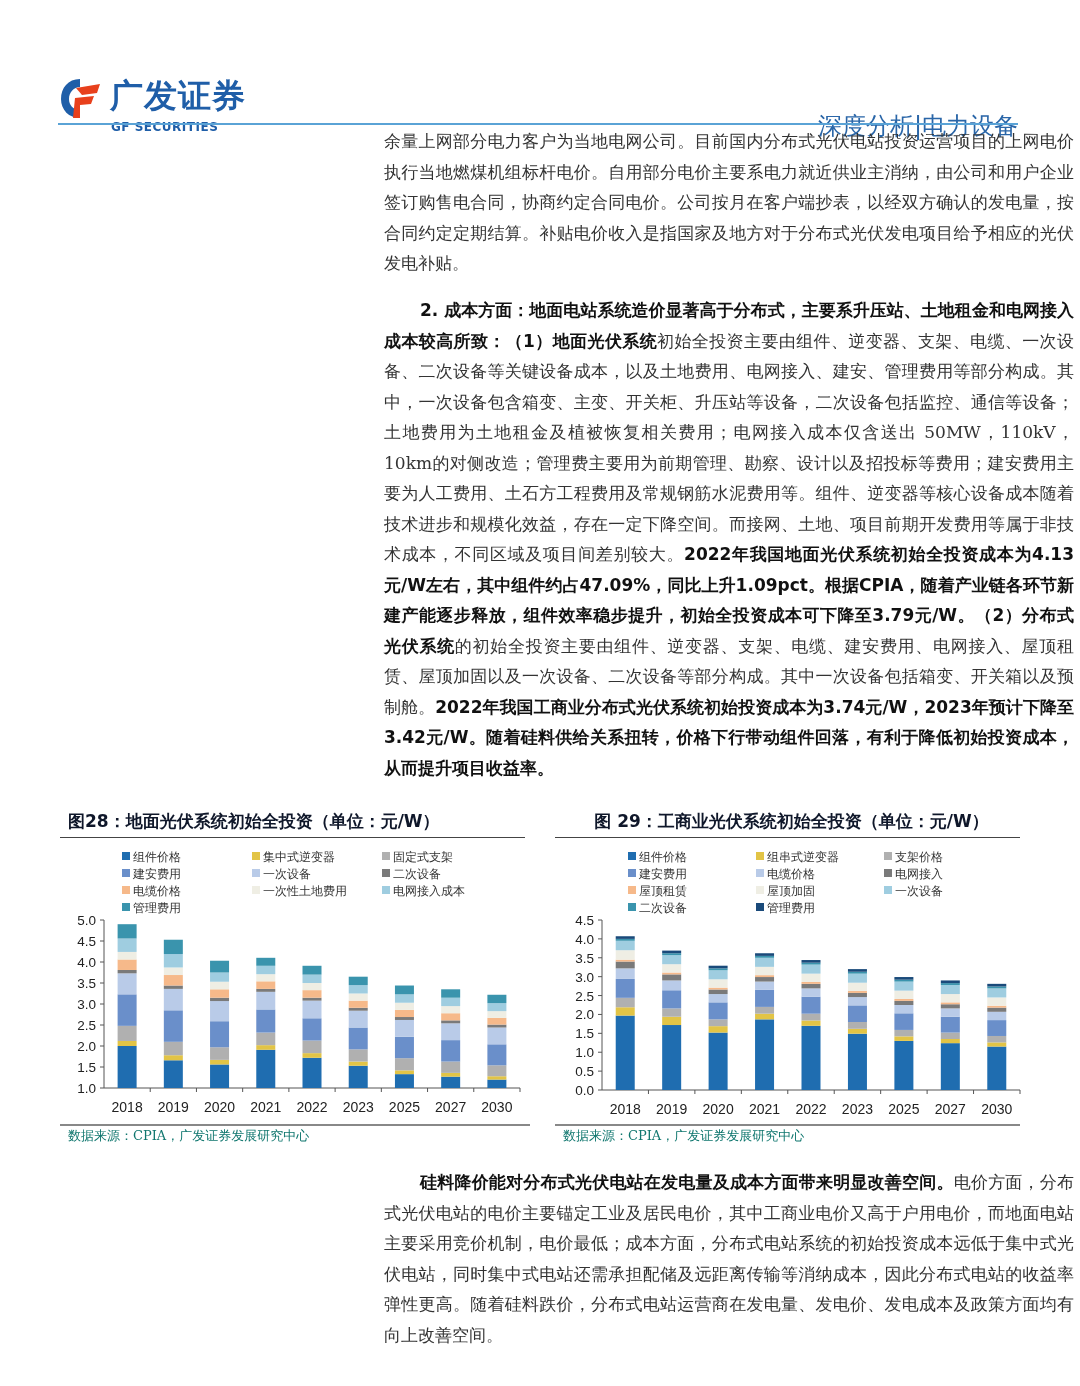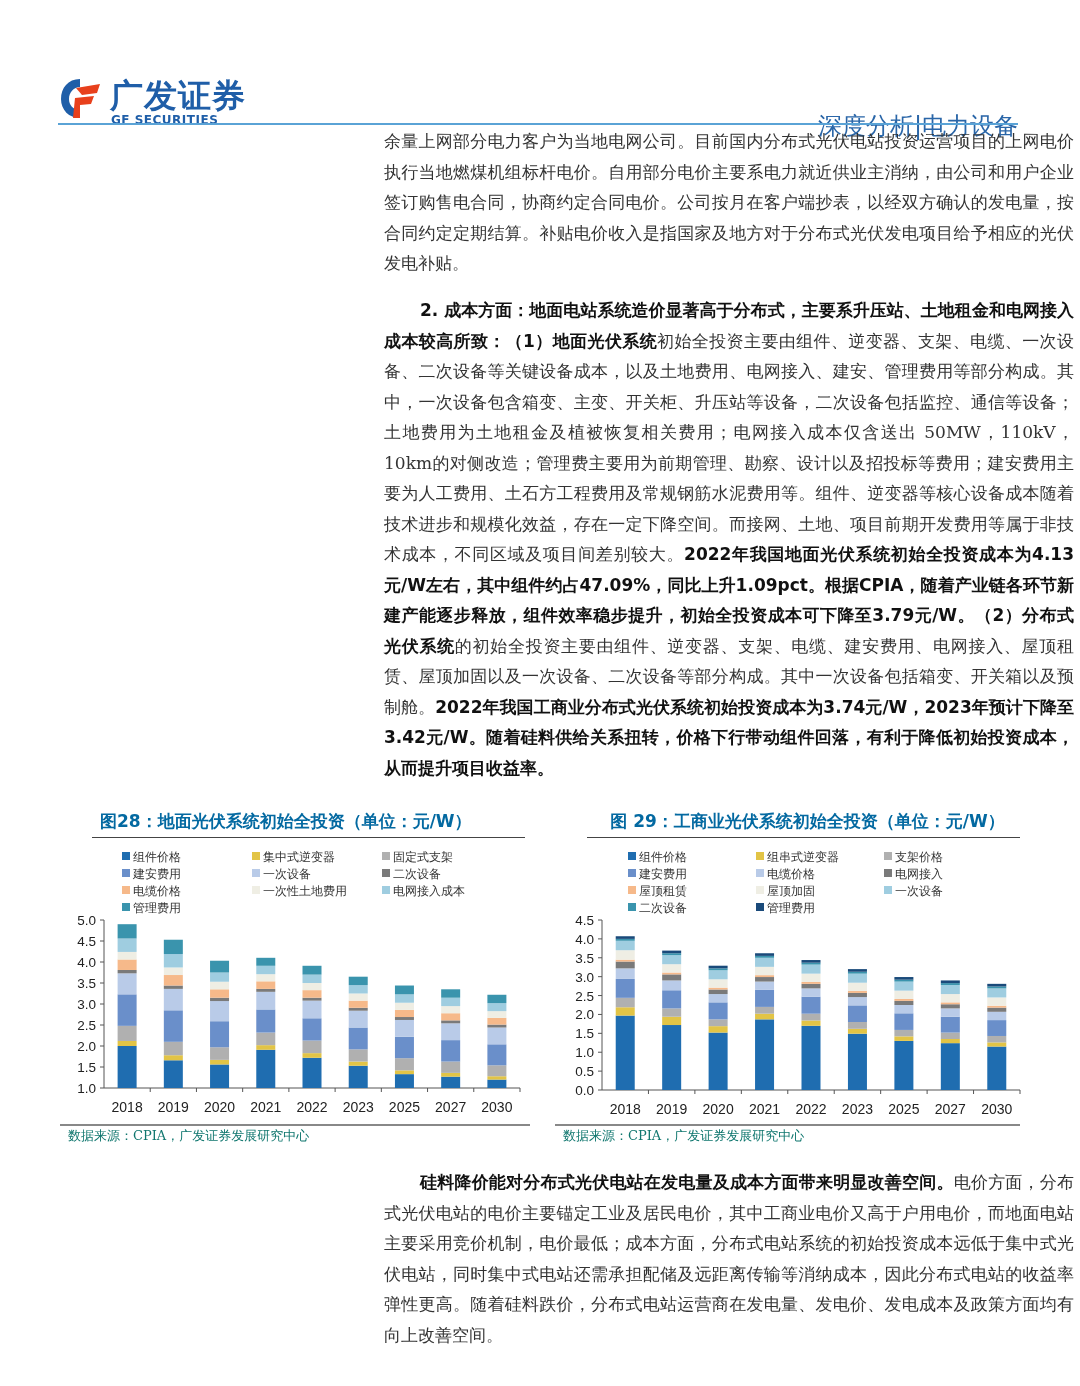--- a/index.html
+++ b/index.html
@@ -3,35 +3,35 @@
 <meta charset="utf-8">
 <style>
   html, body { margin: 0; padding: 0; background: #ffffff; }
   body { width: 1080px; height: 1386px; position: relative; overflow: hidden;
          font-family: "DejaVu Serif", "Liberation Serif", serif; color: #222; }
   .header { position: absolute; left: 0; top: 0; width: 1080px; height: 125px; }
   .logo { position: absolute; left: 58px; top: 74px; width: 170px; height: 48px; }
   .logo-mark { position: absolute; left: 0; top: 2px; width: 44px; height: 44px; }
   .logo-cn { position: absolute; left: 52px; top: 0px; font-family: "DejaVu Sans", sans-serif; font-weight: bold;
              font-size: 33px; color: #1f5ea8; letter-spacing: 1px; white-space: nowrap; }
-  .logo-en { position: absolute; left: 53px; top: 39px; font-family: "DejaVu Sans", sans-serif; font-weight: bold;
+  .logo-en { position: absolute; left: 53px; top: 46px; font-family: "DejaVu Sans", sans-serif; font-weight: bold;
              font-size: 12px; color: #1f5ea8; letter-spacing: 0.5px; white-space: nowrap; }
   .section-tag { position: absolute; right: 62px; top: 110px; font-family: "DejaVu Sans", sans-serif;
                  font-size: 24px; color: #2a66a8; white-space: nowrap; }
   .header-rule { position: absolute; left: 58px; top: 123px; width: 960px; height: 2px; background: #5aa3d6; }
 
   .body-text { position: absolute; left: 344px; width: 690px; font-size: 17px; line-height: 30.5px;
                text-align: justify; color: #333; margin-left: 40px; }
   .body-text p { margin: 0; }
   .indent { text-indent: 36px; }
   .bold { font-weight: bold; color: #111; font-family: "DejaVu Sans", sans-serif; }
 
   .fig { position: absolute; top: 806px; width: 465px; }
-  .fig-title { font-family: "DejaVu Sans", sans-serif; font-weight: bold; font-size: 17px; color: #0369a1;
-               padding: 4px 0 4px 8px; border-bottom: 1.5px solid #444; white-space: nowrap; margin-left: 32px; }
+  .fig-title { font-family: "DejaVu Sans", sans-serif; font-weight: bold; font-size: 17px; color: #0f172a;
+               padding: 4px 0 4px 8px; border-bottom: 1.5px solid #444; white-space: nowrap; }
   .fig-source { position: absolute; font-size: 13px; color: #0f766e; white-space: nowrap; }
   .fig-bottom-rule { position: absolute; height: 1.5px; background: #888; }
 </style>
 </head>
 <body>
 
 <div class="header">
   <div class="logo">
     <svg class="logo-mark" viewBox="0 0 44 44" width="44" height="44">
       <path d="M22 3 C10 3 3 12 3 23 C3 34 11 42 22 42 L22 34 C15 34 11 29 11 23 C11 16 16 11 22 11 Z" fill="#1f5ea8"></path>

